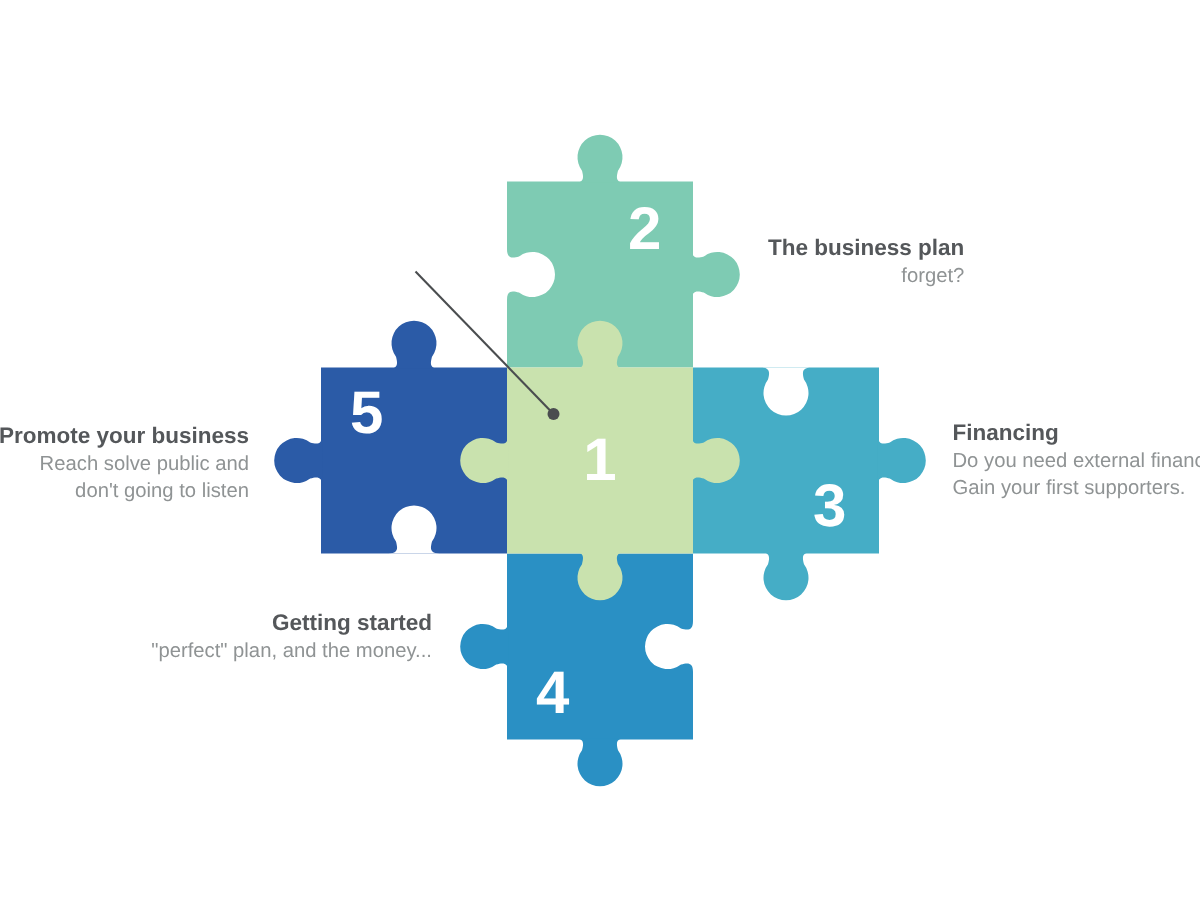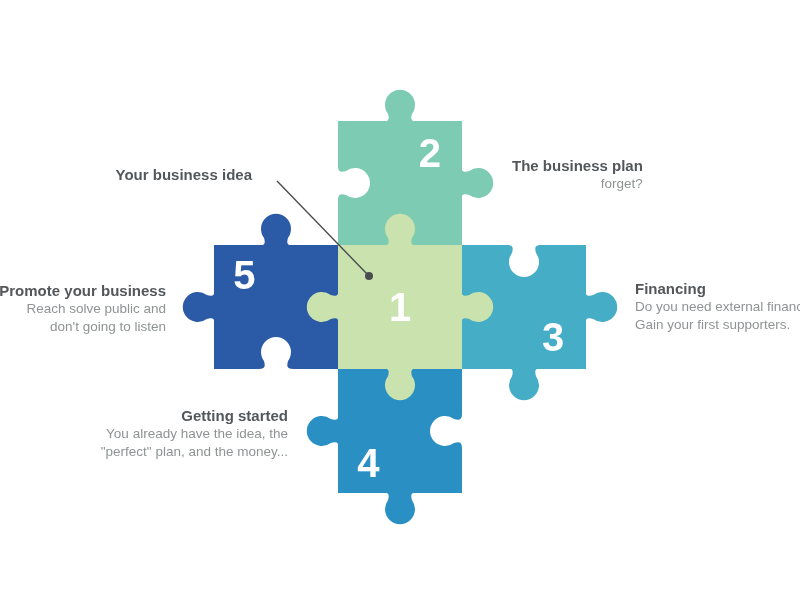--- a/index.html
+++ b/index.html
@@ -62,37 +62,35 @@
     <text x="400" y="307" text-anchor="middle" dominant-baseline="central" fill="#ffffff" font-size="40" font-weight="bold" font-family="&quot;Liberation Sans&quot;, sans-serif">1</text>
     <text x="429.76" y="153.24" text-anchor="middle" dominant-baseline="central" fill="#ffffff" font-size="40" font-weight="bold" font-family="&quot;Liberation Sans&quot;, sans-serif">2</text>
     <text x="553.14" y="337.38" text-anchor="middle" dominant-baseline="central" fill="#ffffff" font-size="40" font-weight="bold" font-family="&quot;Liberation Sans&quot;, sans-serif">3</text>
     <text x="368.38" y="462.62" text-anchor="middle" dominant-baseline="central" fill="#ffffff" font-size="40" font-weight="bold" font-family="&quot;Liberation Sans&quot;, sans-serif">4</text>
     <text x="244.38" y="275.38" text-anchor="middle" dominant-baseline="central" fill="#ffffff" font-size="40" font-weight="bold" font-family="&quot;Liberation Sans&quot;, sans-serif">5</text>
     <line x1="277" y1="181" x2="369" y2="276" stroke="#4a4d4f" stroke-width="1.4"></line>
     <circle cx="369" cy="276" r="4" fill="#4a4d4f"></circle>
   </svg>
 
 <div class="label" id="label-idea">
-  <div class="t">Your business idea</div>
 </div>
 
 <div class="label" id="label-plan">
   <div class="t">The business plan</div>
   <div class="d">forget?</div>
 </div>
 
 <div class="label" id="label-financing">
   <div class="t">Financing</div>
   <div class="d">Do you need external financi</div>
   <div class="d">Gain your first supporters.</div>
 </div>
 
 <div class="label" id="label-started">
   <div class="t">Getting started</div>
-  <div class="d">You already have the idea, the</div>
   <div class="d">"perfect" plan, and the money...</div>
 </div>
 
 <div class="label" id="label-promote">
   <div class="t">Promote your business</div>
   <div class="d">Reach solve public and</div>
   <div class="d">don't going to listen</div>
 </div>
 
 </body></html>

